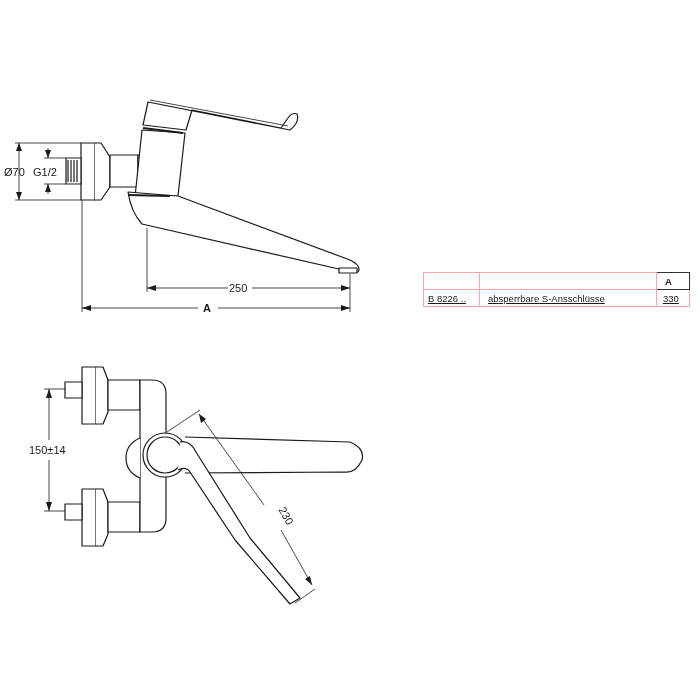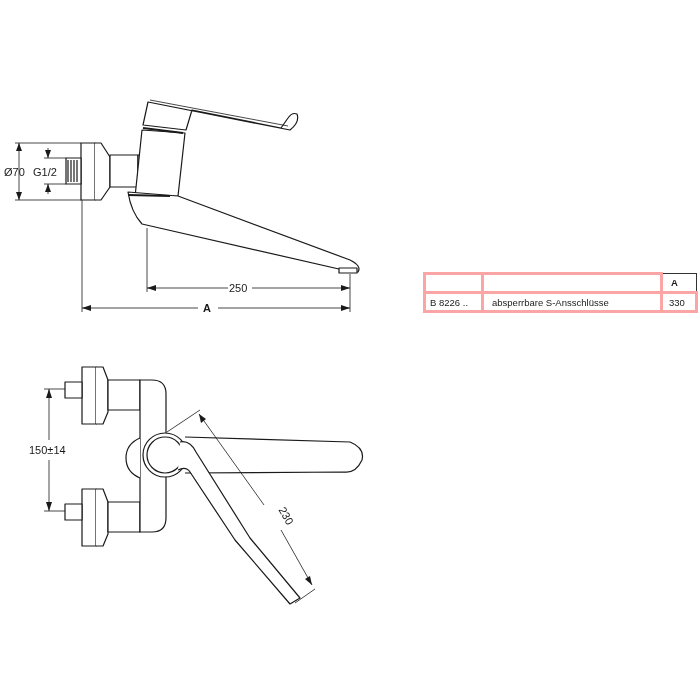--- a/index.html
+++ b/index.html
@@ -3,21 +3,21 @@
 <meta charset="utf-8">
 <style>
   html, body { margin: 0; padding: 0; background: #ffffff; }
   body { width: 700px; height: 700px; position: relative; overflow: hidden;
          font-family: "Liberation Sans", sans-serif; color: #1a1a1a; }
   svg.drawing { position: absolute; left: 0; top: 0; }
   .lbl { font-family: "Liberation Sans", sans-serif; font-size: 11px; fill: #1a1a1a; }
   .lblb { font-family: "Liberation Sans", sans-serif; font-size: 11px; font-weight: bold; fill: #1a1a1a; }
   table.spec { position: absolute; left: 423px; top: 272px; border-collapse: collapse;
                font-size: 9.5px; color: #1a1a1a; }
-  table.spec td { border: 3px solid #fca5a5; padding: 2px 4px; height: 12px; white-space: nowrap; }
+  table.spec td { border: 1px solid #fca5a5; padding: 2px 4px; height: 12px; white-space: nowrap; text-decoration: underline; }
   table.spec td.c1 { width: 47px; }
   table.spec td.c2 { width: 164px; padding-left: 8px; }
   table.spec td.c3 { width: 22px; text-align: left; padding-left: 6px; }
   table.spec th { border: 1px solid #333; padding: 2px 4px; height: 12px; font-weight: bold; text-align: left; padding-left: 8px; }
 </style>
 </head>
 <body>
 
 <svg class="drawing" width="700" height="700" viewBox="0 0 700 700">
   <g fill="none" stroke="#1a1a1a" stroke-width="1.2" stroke-linejoin="round">

